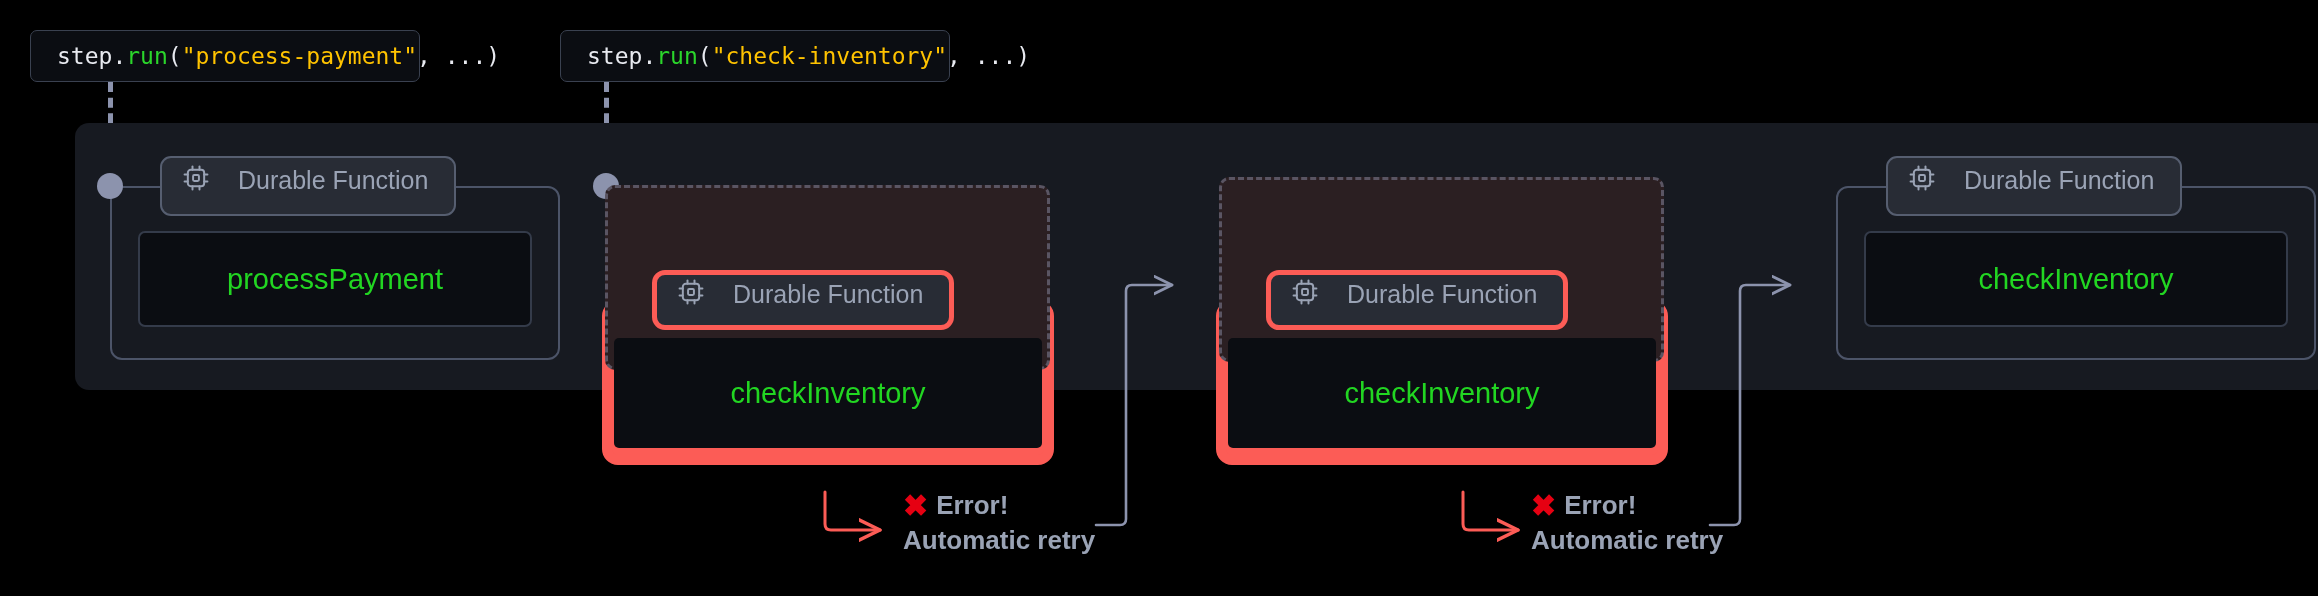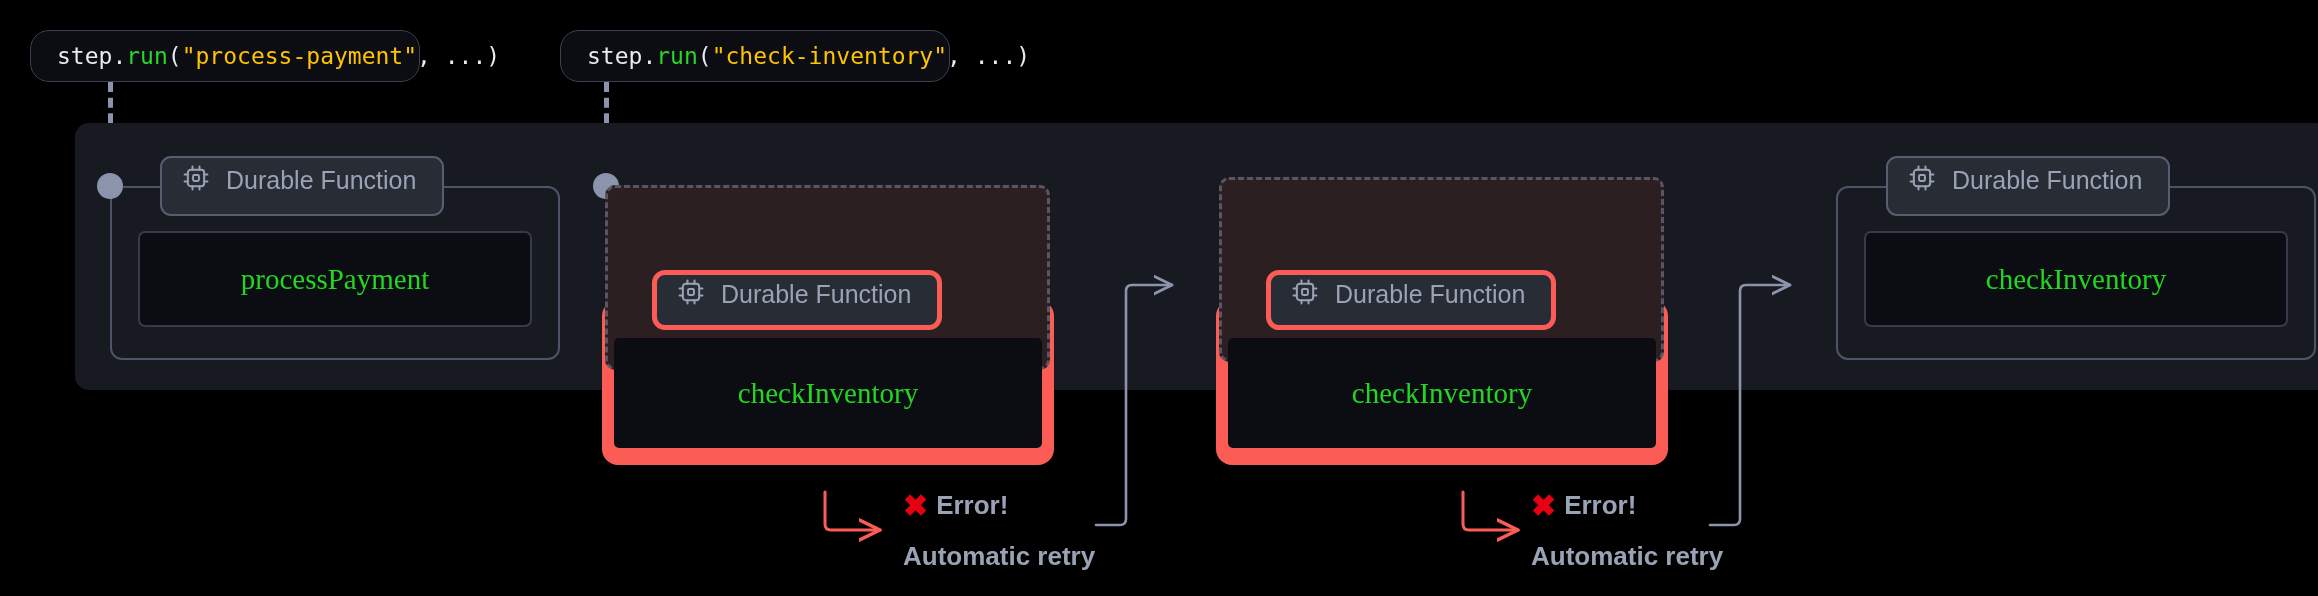--- a/index.html
+++ b/index.html
@@ -17,21 +17,21 @@
     height: 596px;
     background: #000000;
     overflow: hidden;
   }
 
   
   .code-label {
     position: absolute;
     background: #0B0D12;
     border: 1.5px solid #3A4150;
-    border-radius: 19px;
+    border-radius: 7px;
     font-family: "DejaVu Sans Mono", "Liberation Mono", monospace;
     font-size: 23px;
     letter-spacing: 0px;
     white-space: nowrap;
     display: flex;
     align-items: center;
     padding: 4px 26px;
     box-sizing: border-box;
   }
   .tok-plain  { color: #E8EAF0; }
@@ -87,21 +87,21 @@
   .fn-badge {
     position: absolute;
     left: 50px;
     top: 0;
     height: 60px;
     background: #282C35;
     border: 2px solid #565E70;
     border-radius: 11px;
     display: flex;
     align-items: center;
-    gap: 16px;
+    gap: 28px;
     padding: 0 26px 12px 20px;
     box-sizing: border-box;
     z-index: 3;
   }
   .fn-block.failed .fn-badge {
     border: 5px solid #FC5C56;
     border-radius: 13px;
   }
   .fn-badge-label {
     font-size: 25px;
@@ -125,21 +125,21 @@
   }
   .fn-block.failed .fn-code {
     left: 12px;
     right: 12px;
     top: 68px;
     height: 110px;
     border: none;
     border-radius: 5px;
   }
   .fn-code-text {
-    font-family: Liberation Serif, serif;
+    font-family: Liberation Sans, sans-serif;
     font-size: 29px;
     color: #22D622;
     white-space: nowrap;
   }
 
   
   .connector-stub {
     position: absolute;
     height: 0;
     border-top: 2px solid #4C5468;
@@ -173,21 +173,21 @@
     color: #E60012;
     font-size: 30px;
     font-weight: bold;
     line-height: 1;
   }
   .error-line-2 {
     font-size: 26px;
     font-weight: bold;
     color: #9AA3B5;
     white-space: nowrap;
-    margin-top: 20px;
+    margin-top: 4px;
   }
 
   svg.overlay {
     position: absolute;
     left: 0;
     top: 0;
     width: 2318px;
     height: 596px;
     pointer-events: none;
     overflow: visible;

